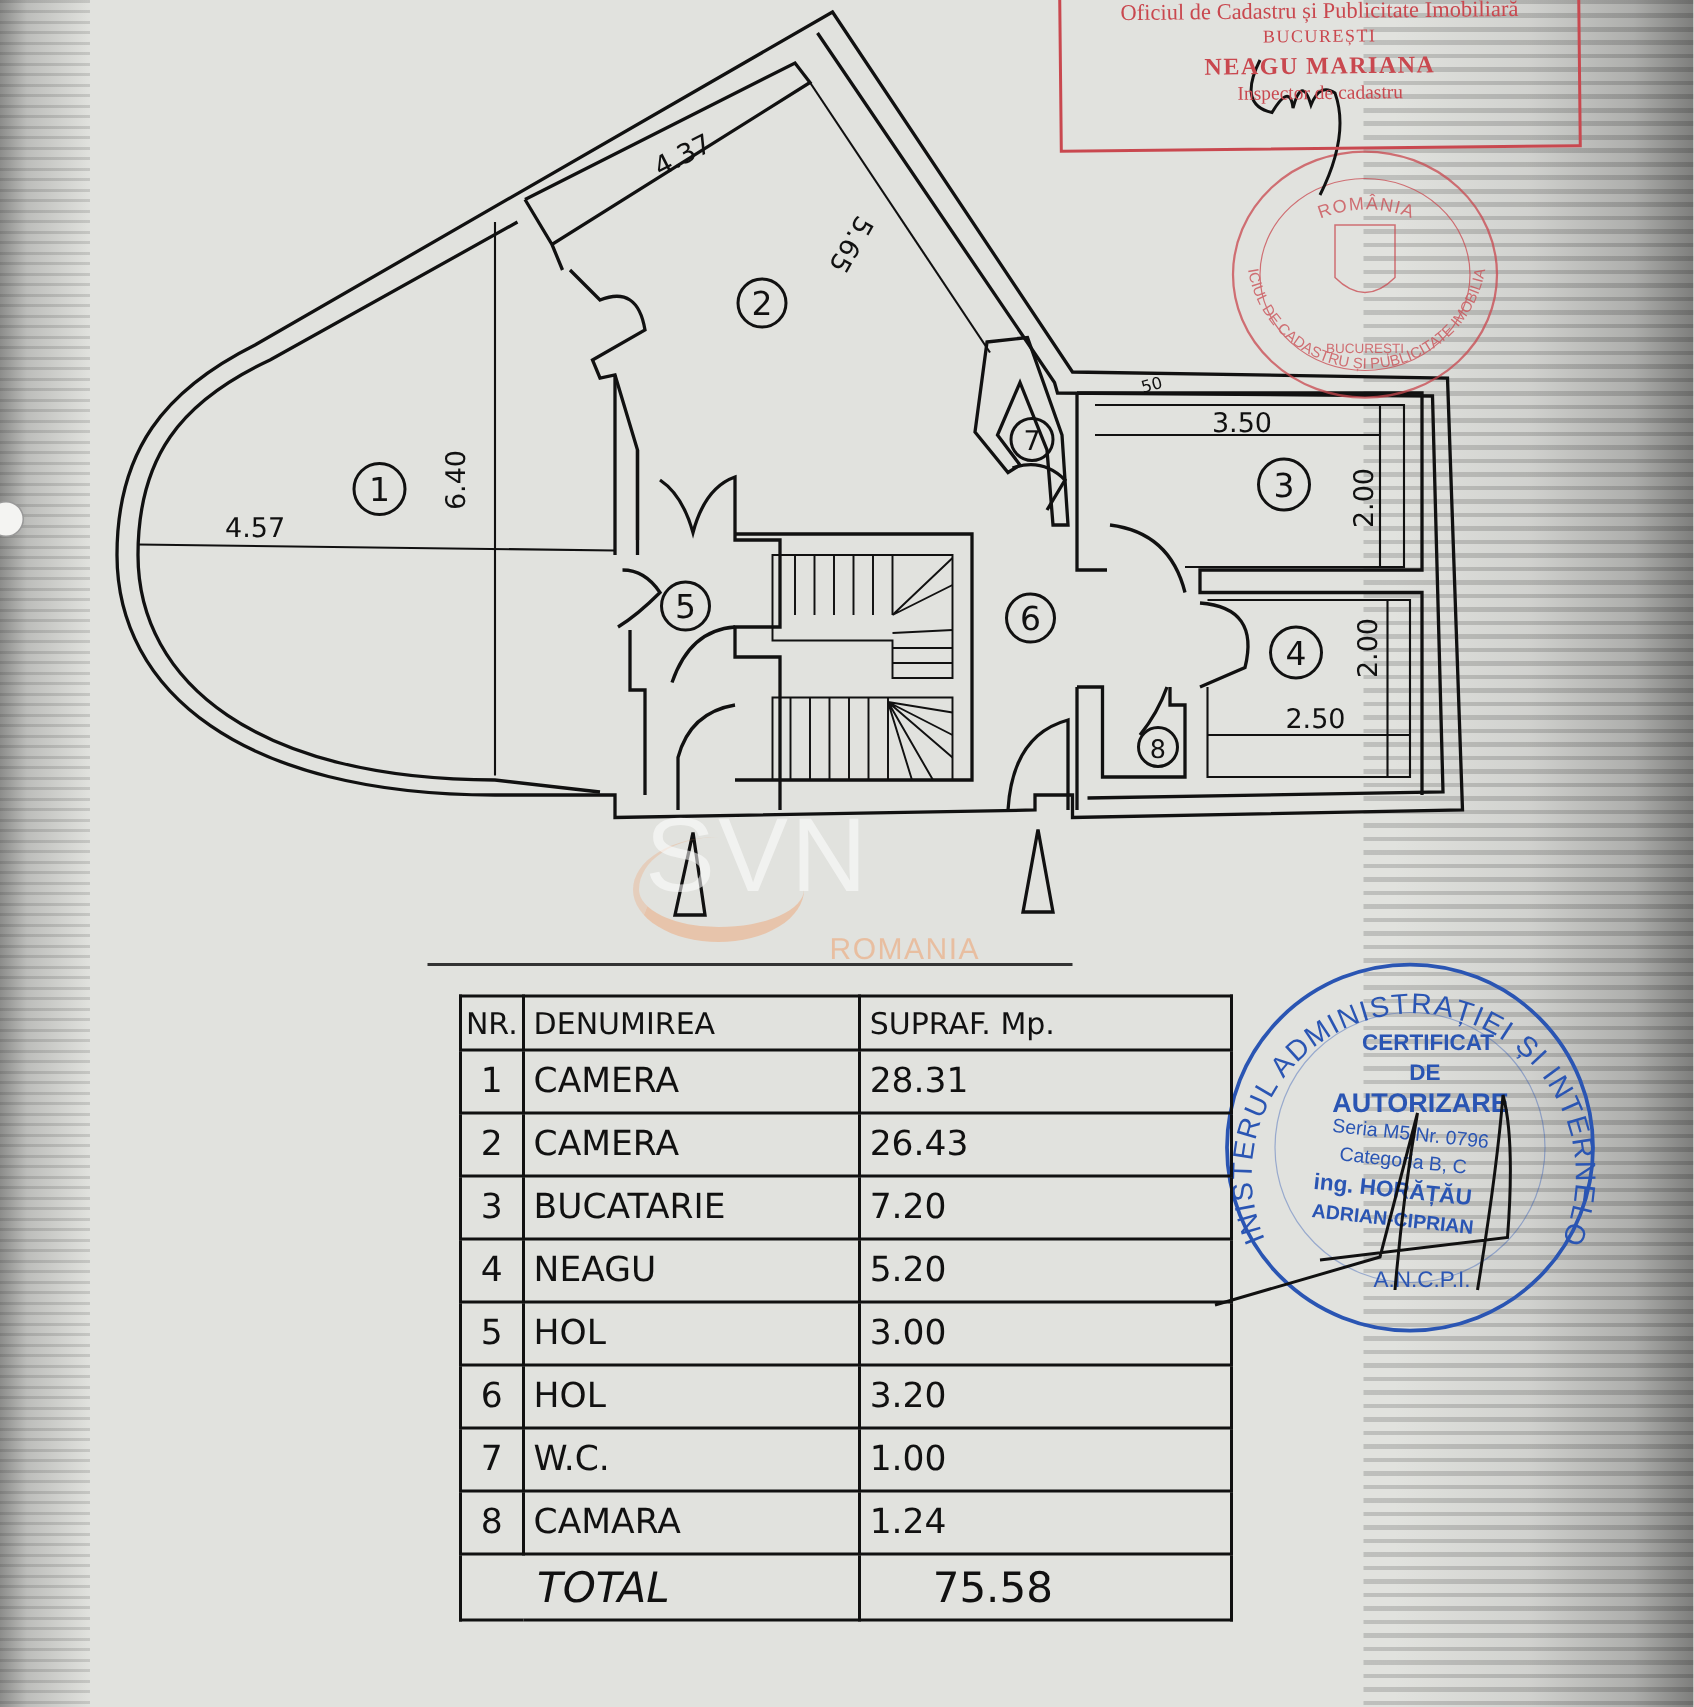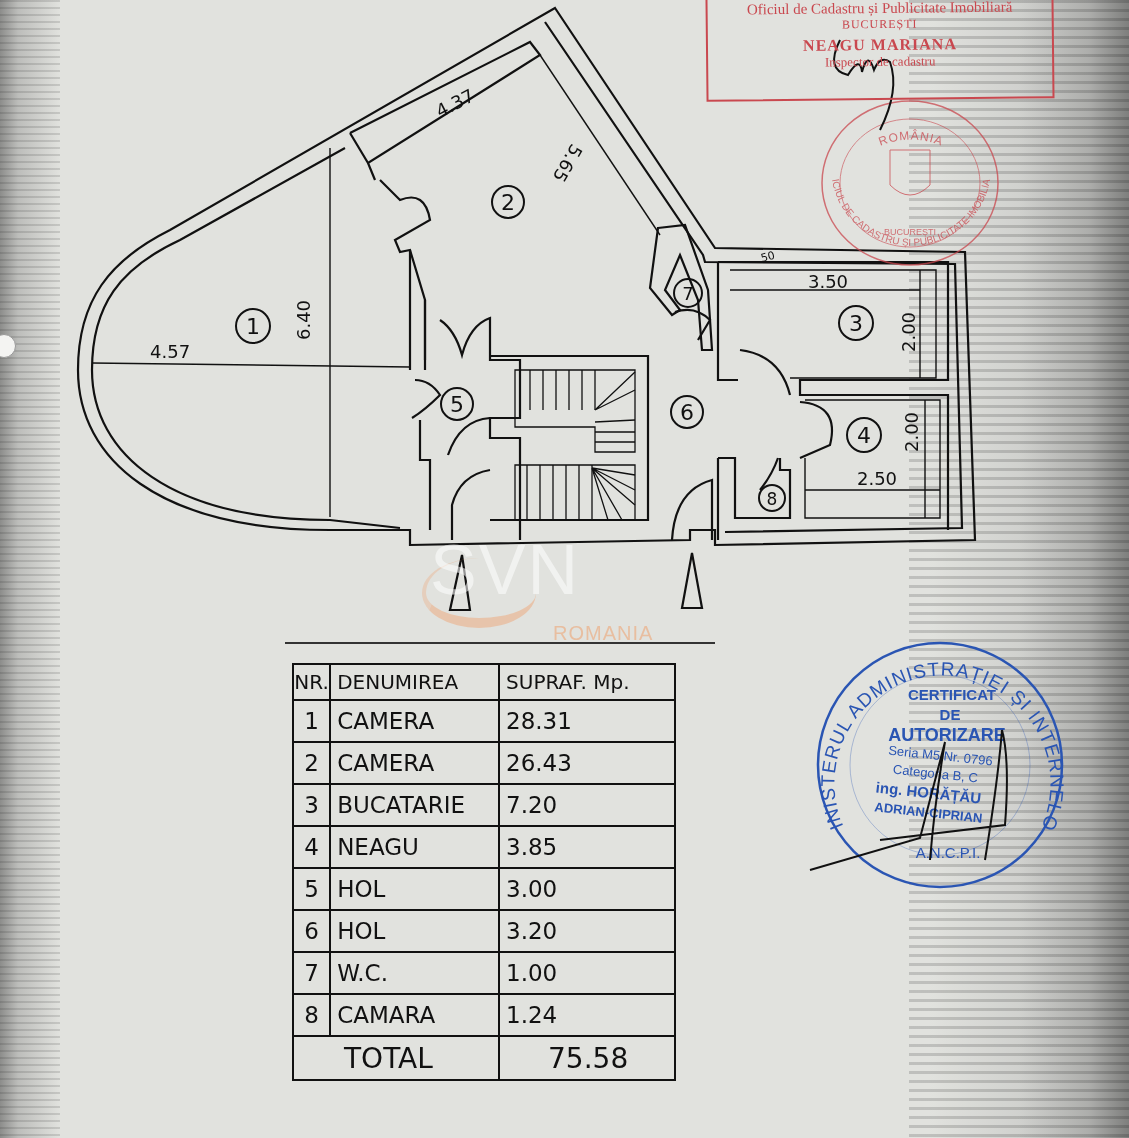--- a/index.html
+++ b/index.html
@@ -39,21 +39,21 @@
   }
   .stamp-red-box .l1 { font-size:15px; margin-top:2px; white-space:nowrap; }
   .stamp-red-box .l2 { font-size:12px; margin-top:0px; letter-spacing:1px; }
   .stamp-red-box .l3 { font-size:16px; font-weight:bold; margin-top:4px; letter-spacing:1px; }
   .stamp-red-box .l4 { font-size:13px; margin-top:0px; }
 
   .stamp-blue-text { fill:#2a55b3; font-family:"Liberation Sans", sans-serif; }
 
   
   .room-table {
-    position:absolute; left:292px; top:663px; width:384px;
+    position:absolute; left:306px; top:663px; width:516px;
     border-collapse:collapse; background:transparent;
   }
   .room-table td, .room-table th {
     border:2px solid #111; color:#111; font-weight:normal;
     font-family:"DejaVu Sans", sans-serif; padding:0 6px; height:40px;
     font-size:23px; text-align:left; white-space:nowrap;
   }
   .room-table th { font-size:20px; height:34px; }
   .room-table .c-nr { width:36px; text-align:center; padding:0; }
   .room-table .c-name { width:190px; }
@@ -237,21 +237,21 @@
       <td class="c-area">26.43</td>
     </tr>
     <tr>
       <td class="c-nr">3</td>
       <td class="c-name">BUCATARIE</td>
       <td class="c-area area-right">7.20</td>
     </tr>
     <tr>
       <td class="c-nr">4</td>
       <td class="c-name">NEAGU</td>
-      <td class="c-area area-right">3.85</td>
+      <td class="c-area area-right">5.20</td>
     </tr>
     <tr>
       <td class="c-nr">5</td>
       <td class="c-name">HOL</td>
       <td class="c-area area-right">3.00</td>
     </tr>
     <tr>
       <td class="c-nr">6</td>
       <td class="c-name">HOL</td>
       <td class="c-area area-right">3.20</td>
@@ -260,18 +260,18 @@
       <td class="c-nr">7</td>
       <td class="c-name">W.C.</td>
       <td class="c-area area-right">1.00</td>
     </tr>
     <tr>
       <td class="c-nr">8</td>
       <td class="c-name">CAMARA</td>
       <td class="c-area area-right">1.24</td>
     </tr>
     <tr class="total">
-      <td colspan="2" style="padding-left:50px;">TOTAL</td>
+      <td colspan="2" style="padding-left:50px;font-style:italic;">TOTAL</td>
       <td class="c-area" style="padding-left:48px; border-left:none;">75.58</td>
     </tr>
   </tbody>
     </table>
 </div>
 
 </body></html>

